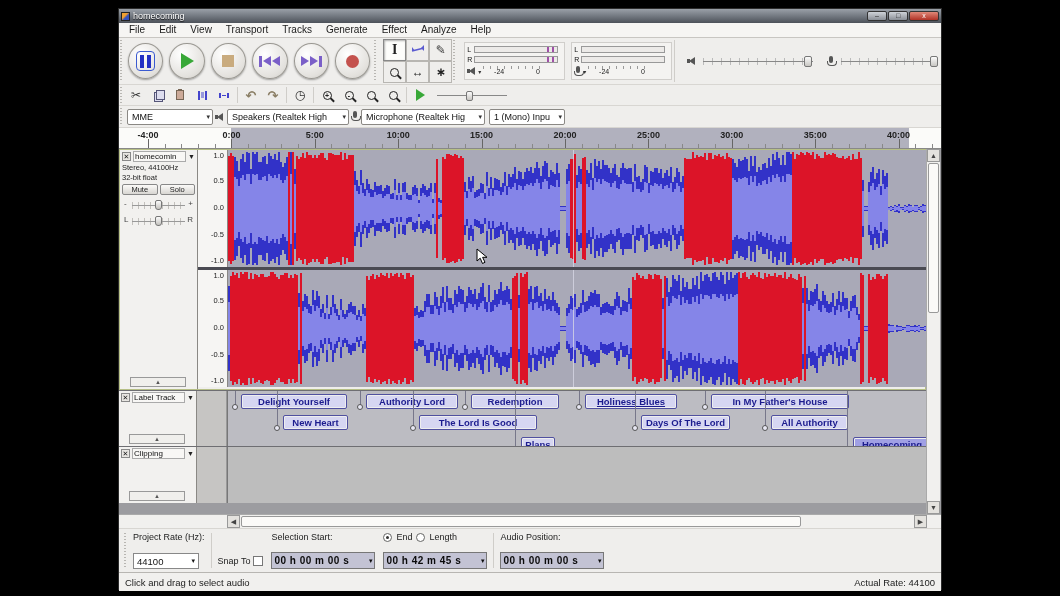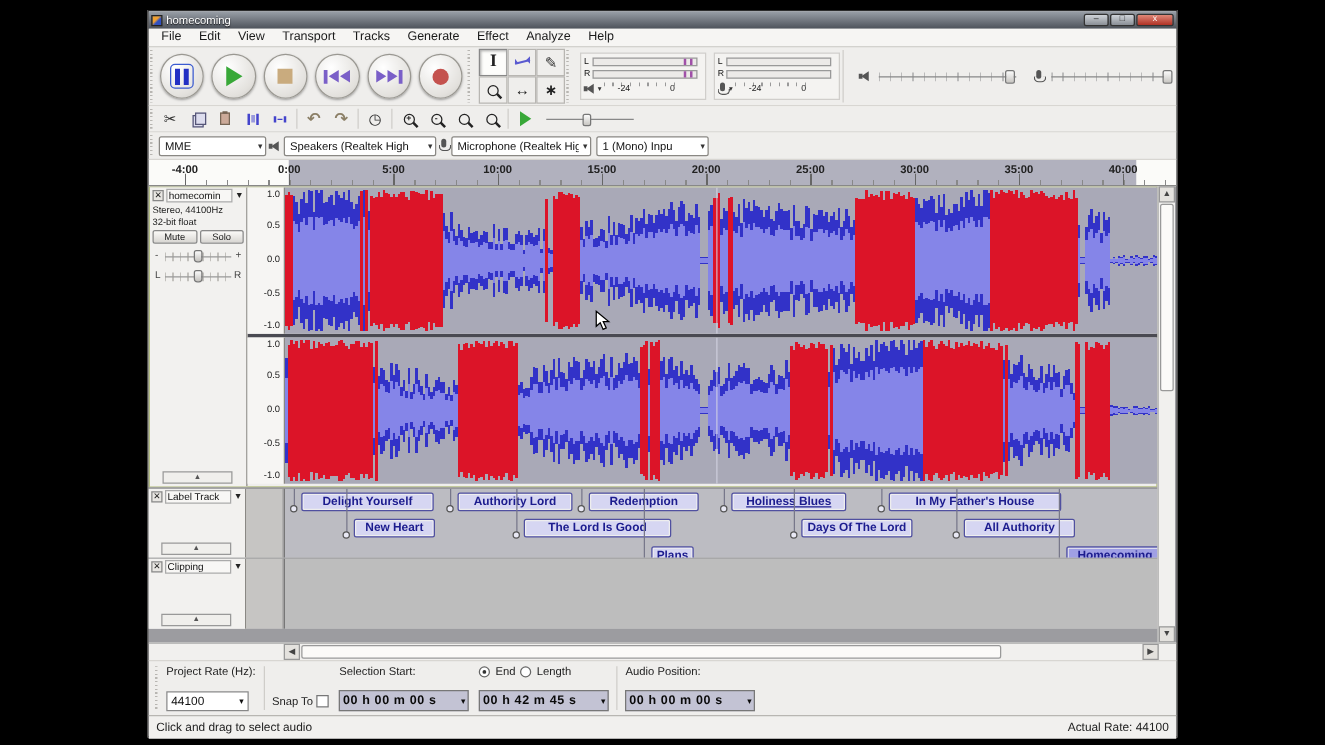--- a/index.html
+++ b/index.html
@@ -395,25 +395,25 @@
     <div class="combo" style="width:86px">
           <span class="cv">MME</span>
           <span class="da">▾</span>
         </div>
     <span class="spk"></span>
     <div class="combo" style="width:122px">
           <span class="cv">Speakers (Realtek High</span>
           <span class="da">▾</span>
         </div>
     <span class="mic"></span>
-    <div class="combo" style="width:112px">
+    <div class="combo" style="width:124px">
           <span class="cv">Microphone (Realtek Hig</span>
           <span class="da">▾</span>
         </div>
-    <div class="combo" style="width:90px">
+    <div class="combo" style="width:76px">
           <span class="cv">1 (Mono) Inpu</span>
           <span class="da">▾</span>
         </div>
   </div>
 
   <div id="ruler">
     <div class="sel" style="left:112px;width:678px"></div>
     <div class="ticks"></div>
   <span class="rlab" style="left: 29px;">-4:00</span>
         <span class="rlab" style="left: 112.4px;">0:00</span>
@@ -1683,21 +1683,21 @@
               <span class="lknob" style="left: 46px; top: 34px;"></span>
               <span class="alabel" style="left: 55px; top: 24px; width: 65px;">New Heart</span>
               <span class="lstem" style="left: 185px; height: 36px;"></span>
               <span class="lknob" style="left: 182px; top: 34px;"></span>
               <span class="alabel" style="left: 191px; top: 24px; width: 118px;">The Lord Is Good</span>
               <span class="lstem" style="left: 407px; height: 36px;"></span>
               <span class="lknob" style="left: 404px; top: 34px;"></span>
               <span class="alabel" style="left: 413px; top: 24px; width: 89px;">Days Of The Lord</span>
               <span class="lstem" style="left: 537px; height: 36px;"></span>
               <span class="lknob" style="left: 534px; top: 34px;"></span>
-              <span class="alabel" style="left: 543px; top: 24px; width: 89px;">All Authority</span>
+              <span class="alabel" style="left: 543px; top: 24px; width: 77px;">All Authority</span>
               <span class="lstem" style="left: 287px; height: 58px;"></span>
               <span class="alabel" style="left: 293px; top: 46px; width: 34px;">Plans</span>
               <span class="lstem" style="left: 619px; height: 58px;"></span>
               <span class="alabel selected" style="left: 625px; top: 46px; width: 78px;">Homecoming</span>
             </div>
       </div>
 
       <div id="cliptrack" class="trackrow">
         <div class="tpanel">
           <div class="tphead">

